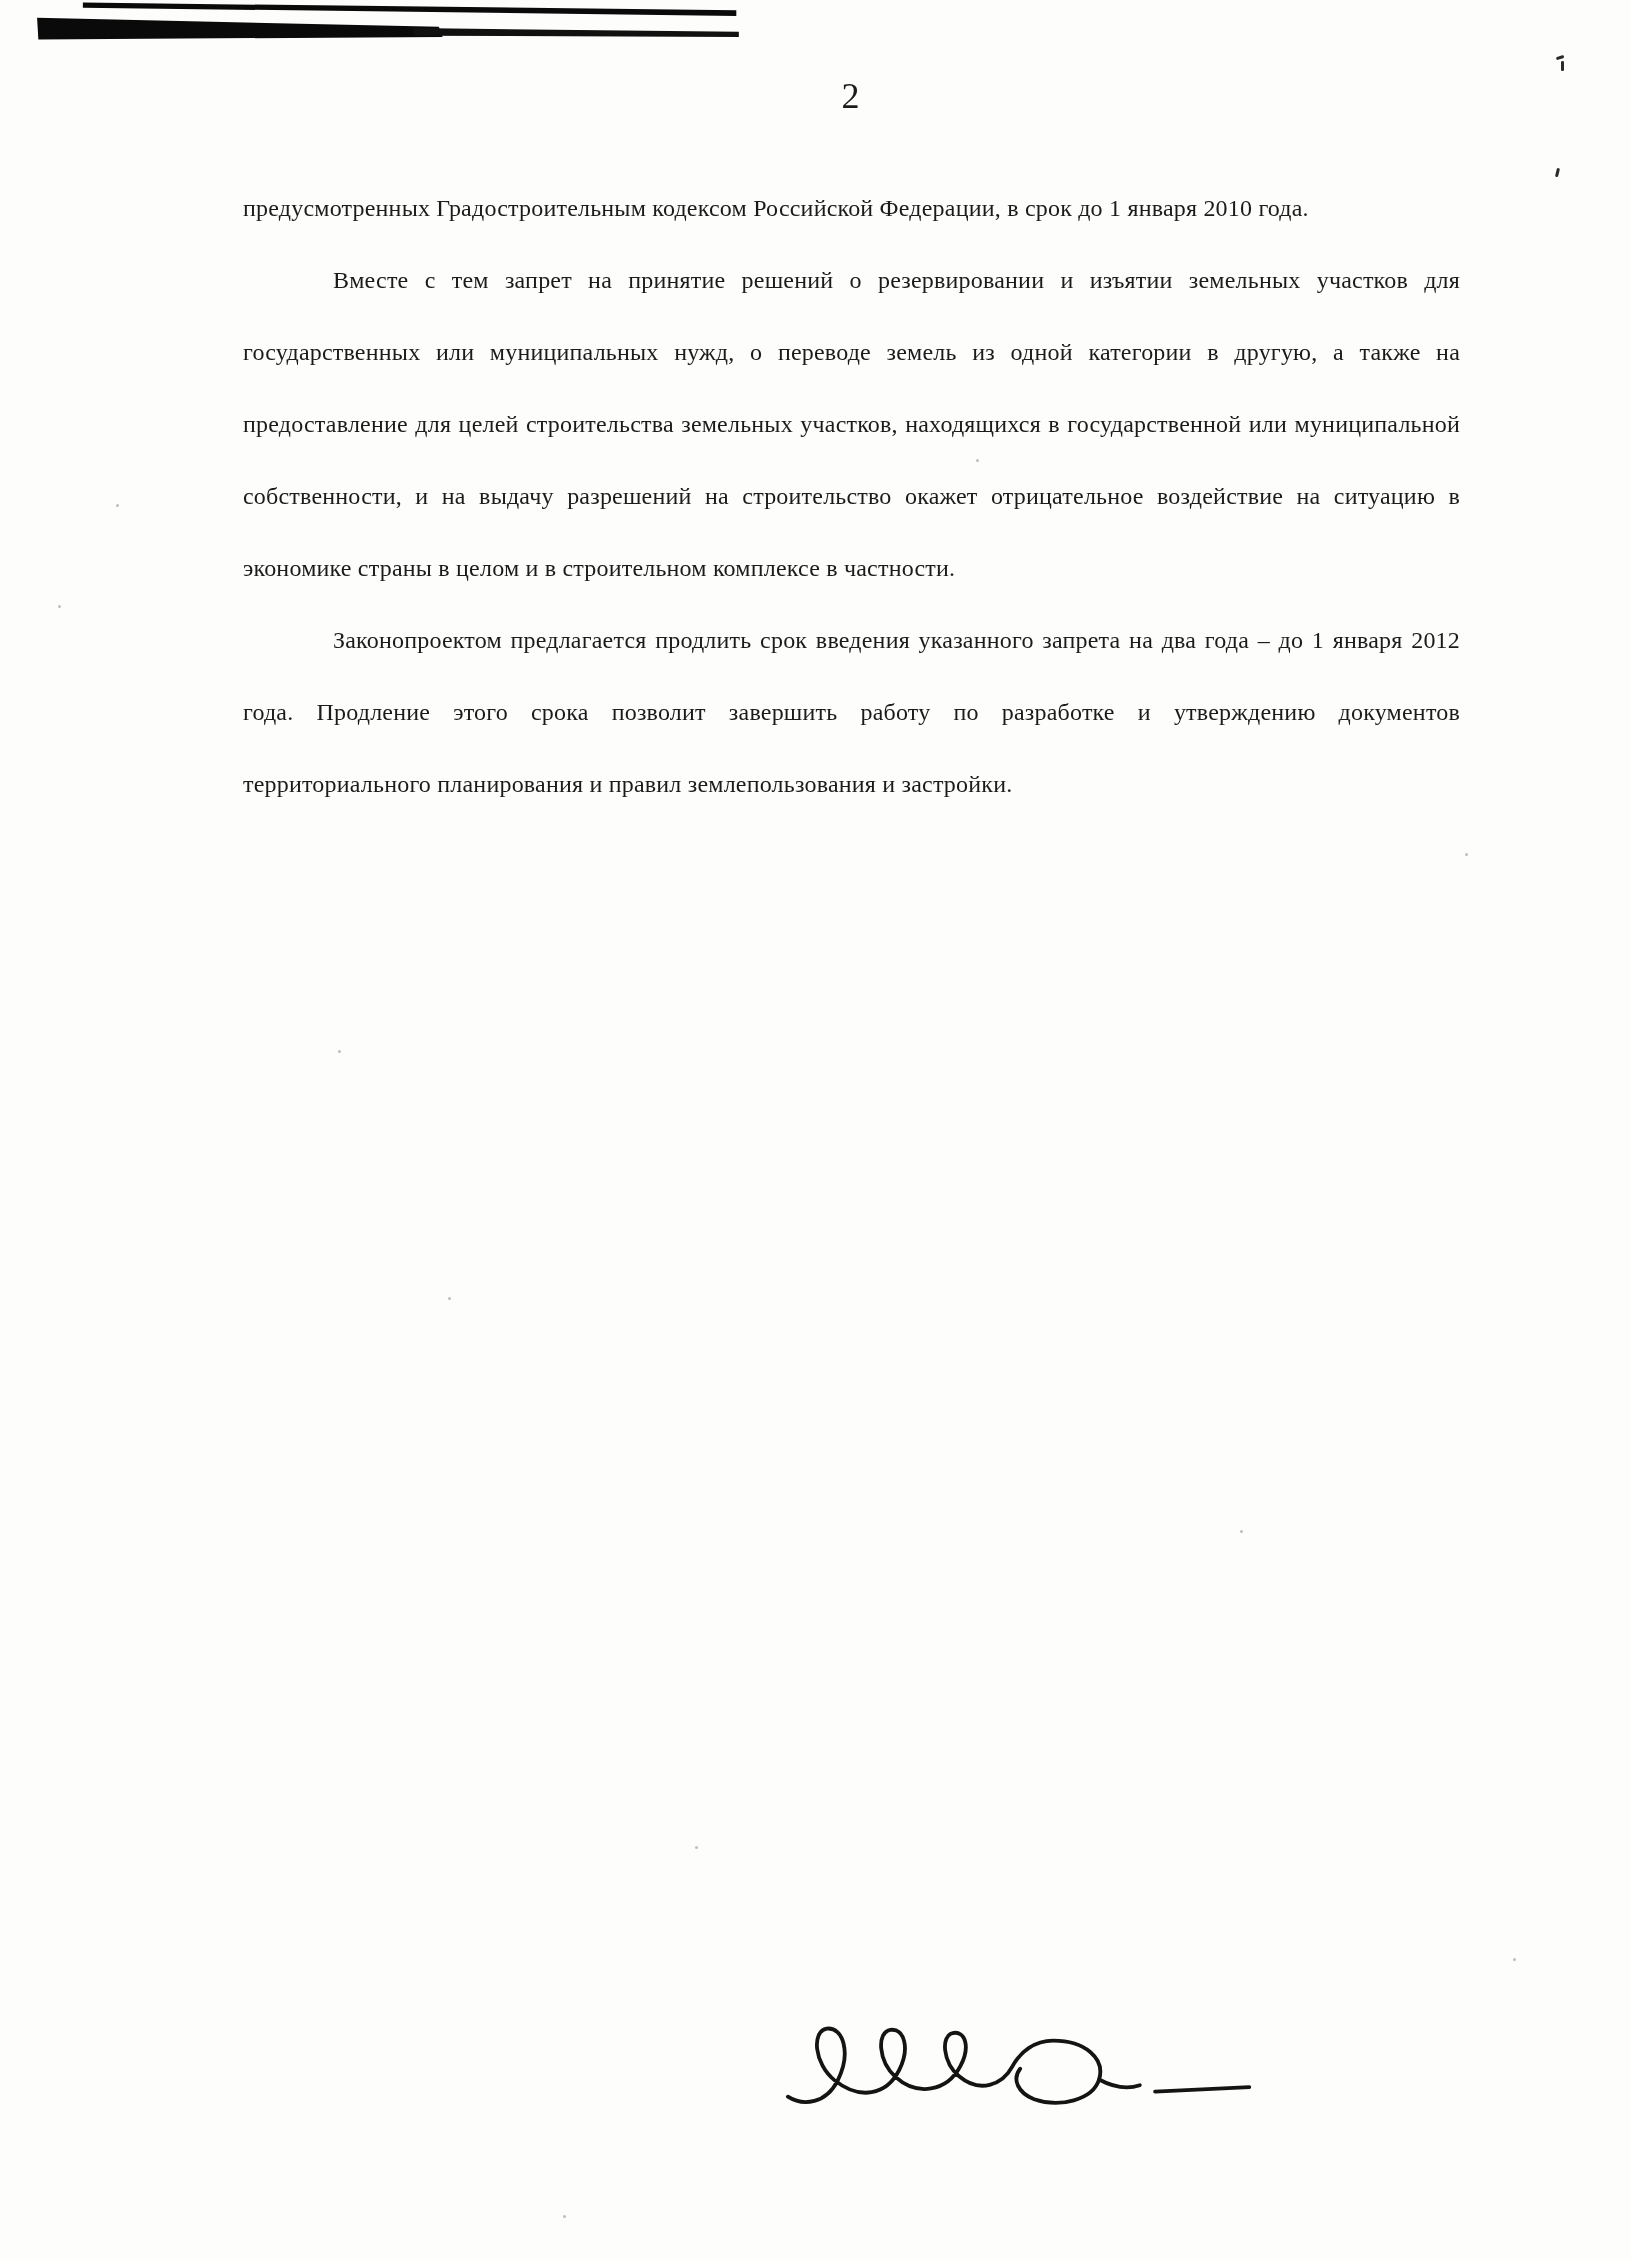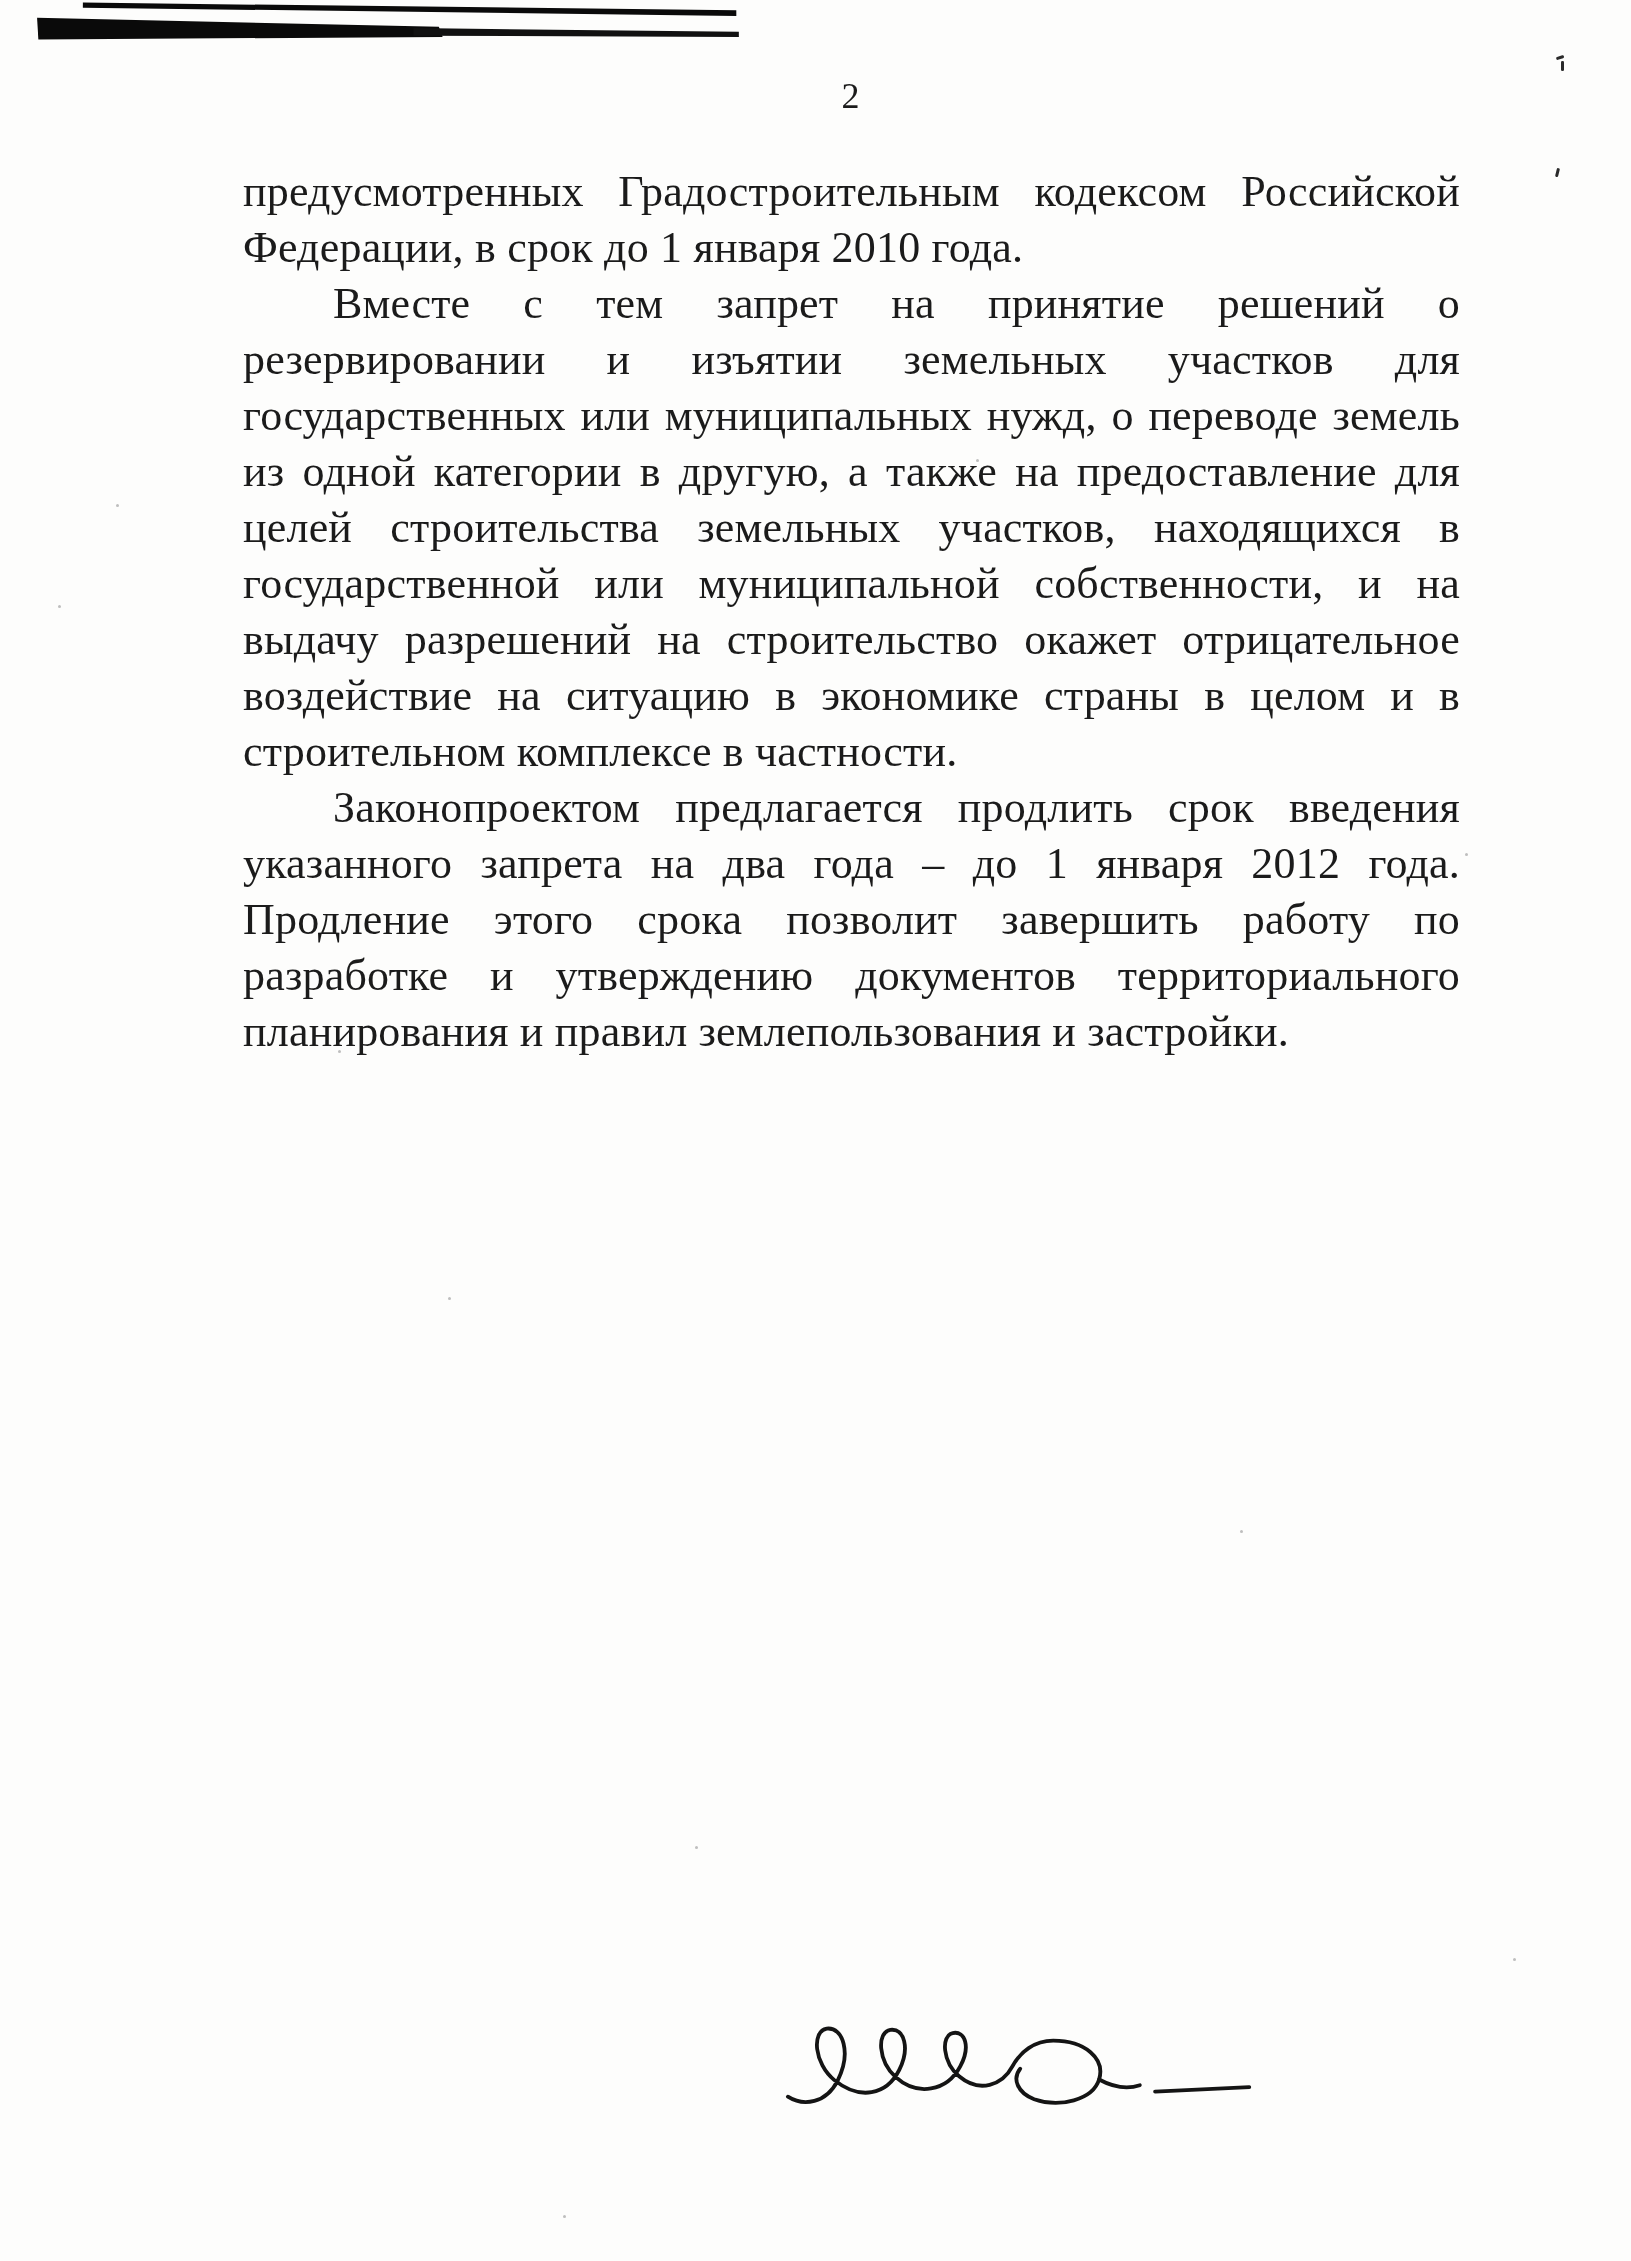--- a/index.html
+++ b/index.html
@@ -26,25 +26,25 @@
     left: 242px;
     width: 1217px;
     text-align: center;
     font-size: 36px;
     color: #1b1b1b;
   }
 
   
   .content {
     position: absolute;
-    top: 164px;
+    top: 172px;
     left: 243px;
     width: 1217px;
-    font-size: 44px;
-    line-height: 56px;
+    font-size: 24px;
+    line-height: 72px;
     text-align: justify;
     letter-spacing: 0.2px;
   }
   .content p {
     margin: 0;
     text-indent: 90px;
   }
   .content p.no-indent {
     text-indent: 0;
   }

